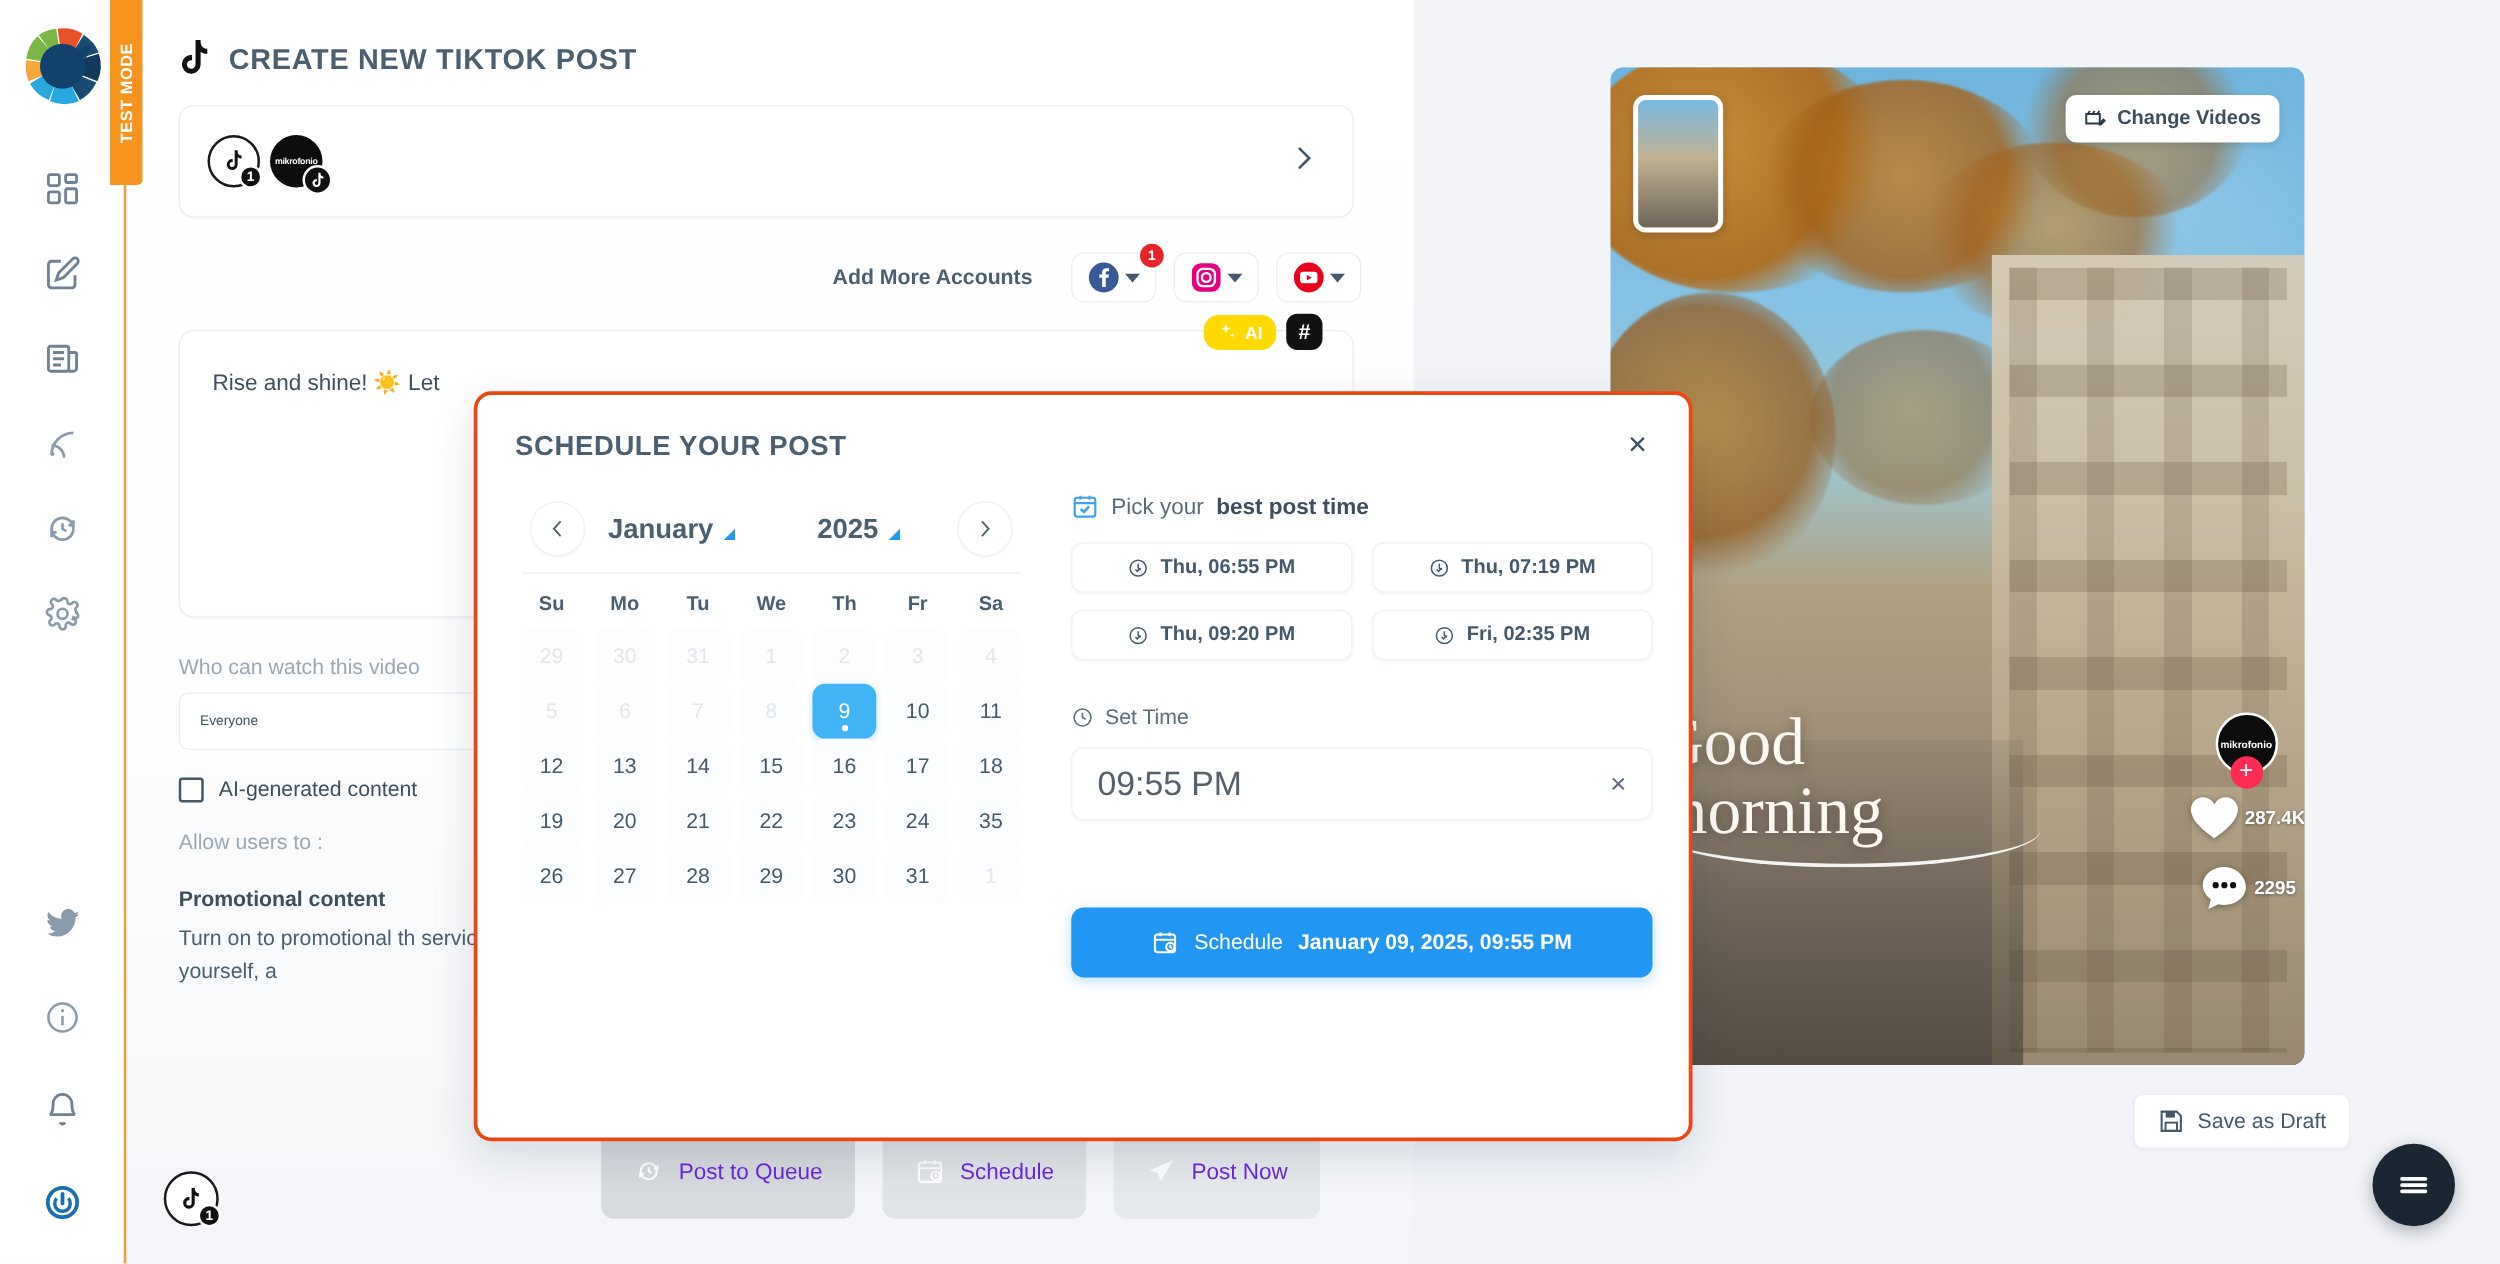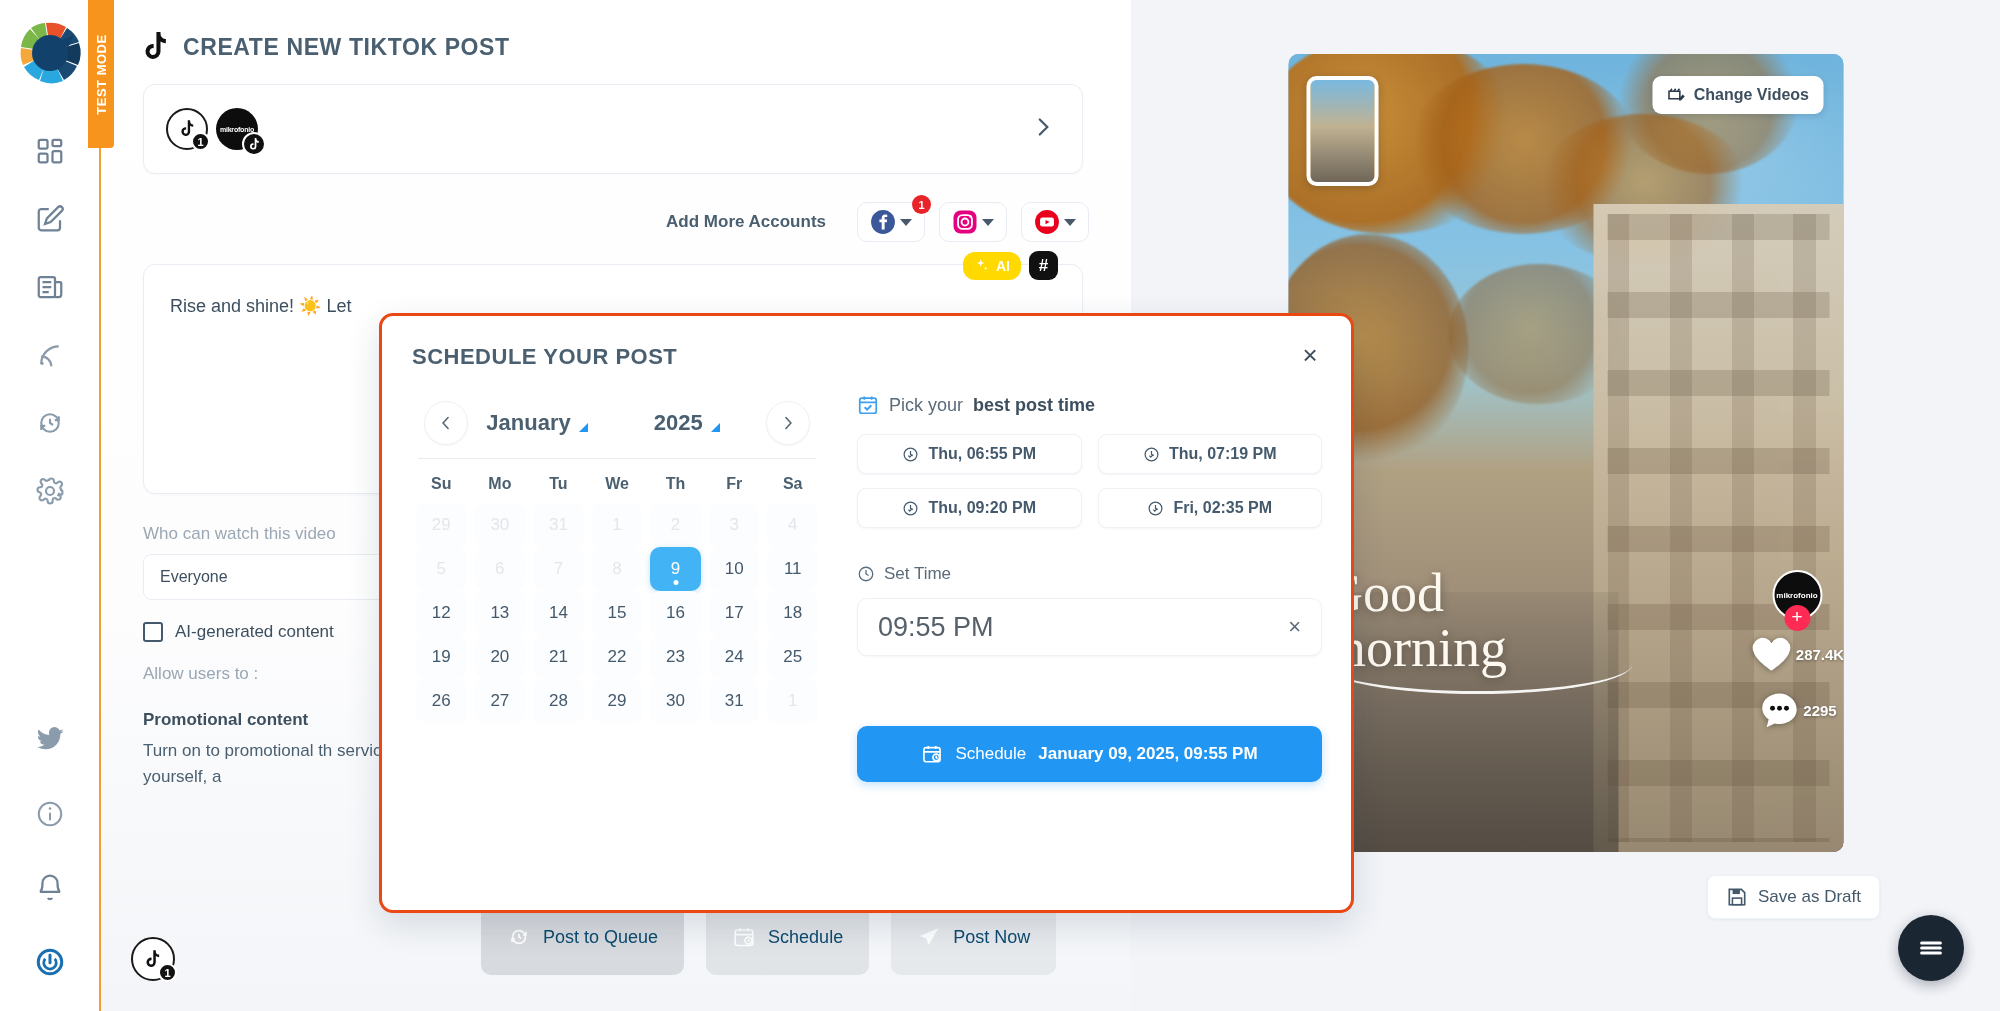--- a/index.html
+++ b/index.html
@@ -121,39 +121,39 @@
     display: flex; align-items: center; justify-content: center;
     font-size: 17px; font-weight: bold; cursor: pointer;
   }
   .compose-text { font-size: 18px; color: #3d4f5e; line-height: 1.5; }
 
   .field-label { margin: 30px 0 0 42px; font-size: 17px; color: #9aa7b4; }
   .select-box {
     margin: 10px 0 0 42px; width: 400px; height: 46px;
     background: #fff; border: 1px solid #e8edf3; border-radius: 8px;
     display: flex; align-items: center; padding: 0 16px;
-    font-size: 16px; color: #3d4f5e; cursor: pointer;
+    font-size: 11px; color: #3d4f5e; cursor: pointer;
   }
   .check-row { margin: 22px 0 0 42px; display: flex; align-items: center; gap: 12px; font-size: 17px; color: #3d4f5e; }
   .cb { width: 20px; height: 20px; border: 2px solid #44596b; border-radius: 3px; background:#fff; }
   .cb.checked { background: #2196f3; border-color: #2196f3; position: relative; }
   .cb.checked::after {
     content: ""; position: absolute; left: 5px; top: 1px; width: 5px; height: 11px;
     border: solid #fff; border-width: 0 2.5px 2.5px 0; transform: rotate(42deg);
   }
   .promo-title { margin: 26px 0 0 42px; font-size: 17px; font-weight: bold; color: #3d4f5e; }
   .promo-body { margin: 8px 0 0 42px; width: 560px; font-size: 17px; line-height: 1.55; color: #4a5f70; }
 
   .bottom-actions {
     position: absolute; left: 380px; bottom: 36px;
     display: flex; gap: 22px;
   }
   .act-btn {
     height: 76px; padding: 0 26px; border-radius: 10px;
-    background: #d7dade; color: #0c4a6e;
+    background: #d7dade; color: #6d28d9;
     display: flex; align-items: center; gap: 12px;
     font-size: 18px; cursor: default;
   }
   .act-btn.lighter { background: #e1e4e7; }
   .act-btn.lightest { background: #e6e9ec; }
 
   .bottom-avatar {
     position: absolute; left: 30px; bottom: 30px;
     width: 44px; height: 44px; border-radius: 50%;
     border: 2px solid #1a1a1a; background: #fff;
@@ -680,21 +680,21 @@
             <div class="day">17</div>
             <div class="day">18</div>
           </div>
           <div class="day-row">
             <div class="day">19</div>
             <div class="day">20</div>
             <div class="day">21</div>
             <div class="day">22</div>
             <div class="day">23</div>
             <div class="day">24</div>
-            <div class="day">25</div>
+            <div class="day">35</div>
           </div>
           <div class="day-row">
             <div class="day">26</div>
             <div class="day">27</div>
             <div class="day">28</div>
             <div class="day">29</div>
             <div class="day">30</div>
             <div class="day">31</div>
             <div class="day muted">1</div>
           </div>

